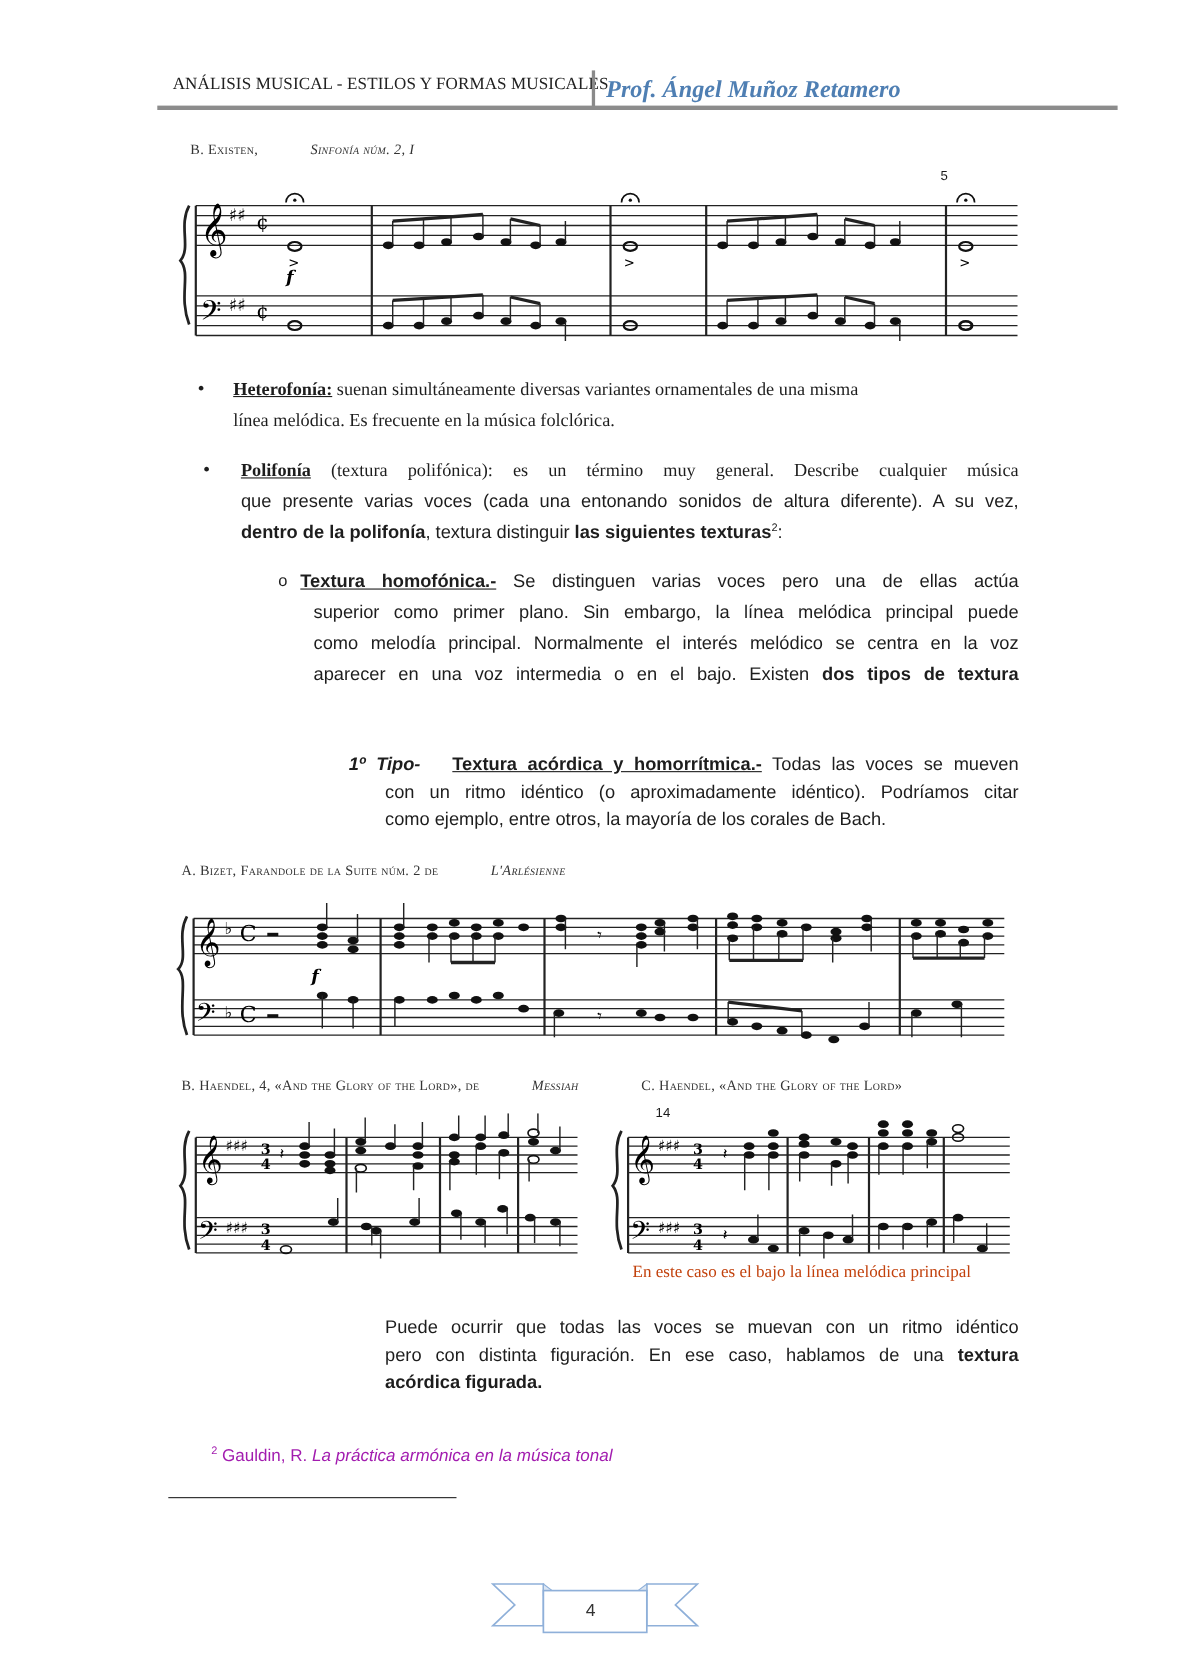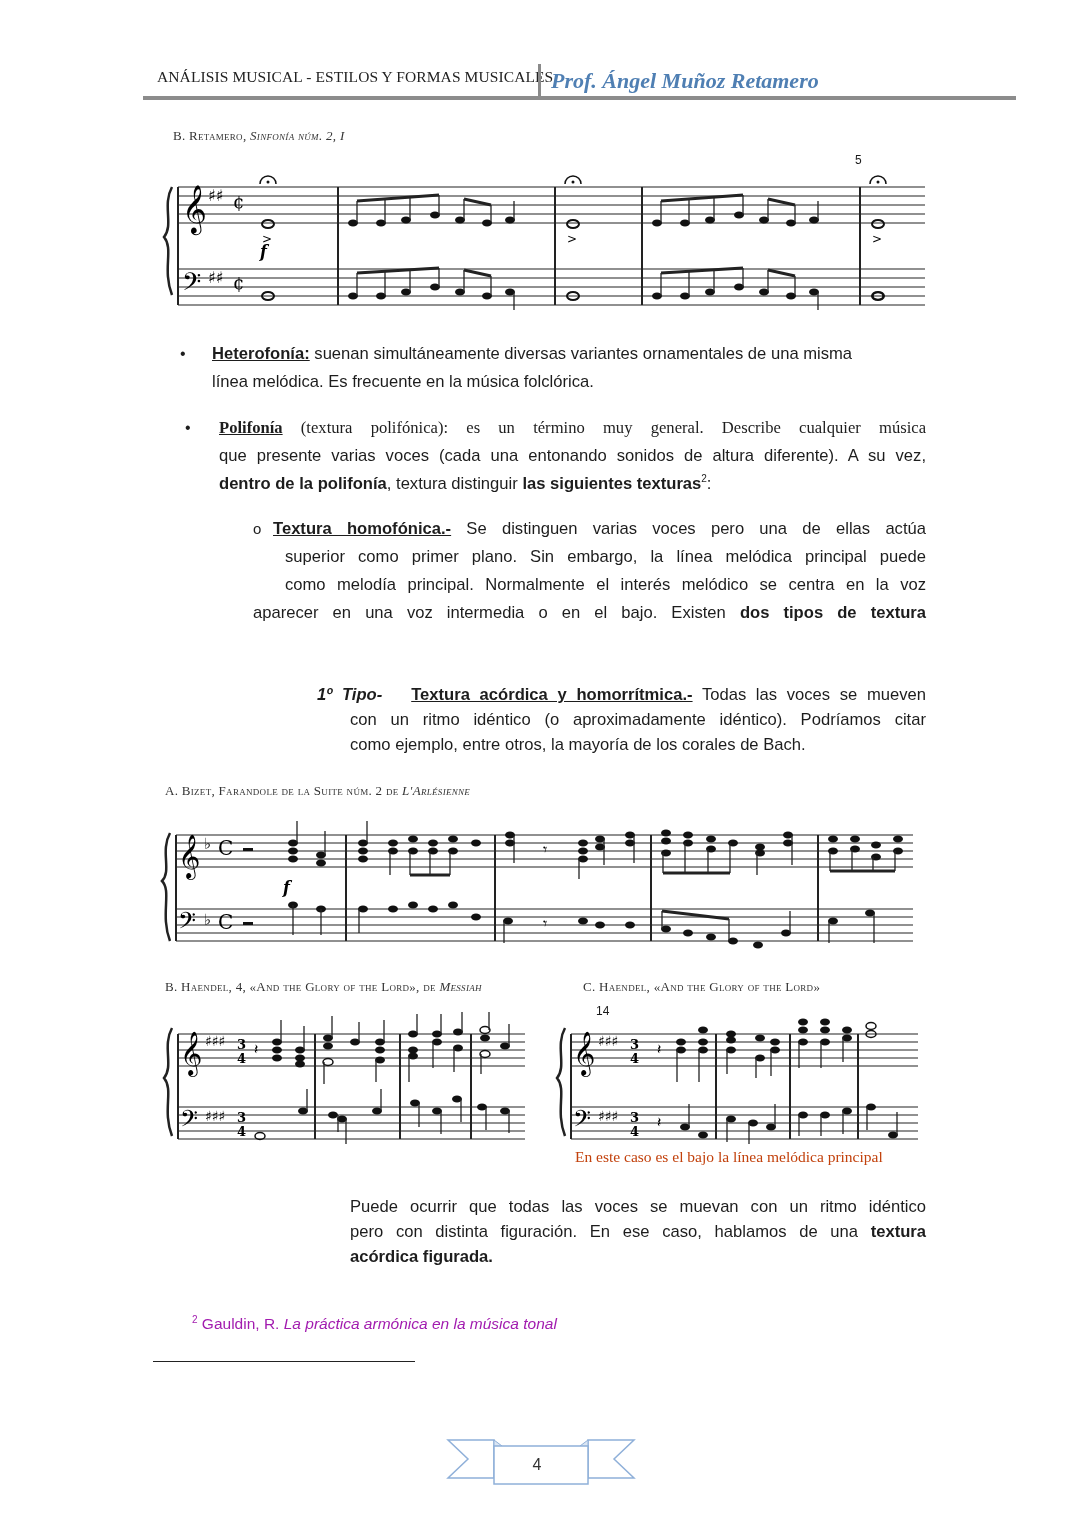--- a/index.html
+++ b/index.html
@@ -8,21 +8,21 @@
   .abs { position: absolute; }
 
   
   .hdr-left { left: 157px; top: 68px; font-family: "Liberation Serif", serif; font-size: 15.5px; color: #222; letter-spacing: 0.1px; }
   .hdr-sep { left: 538px; top: 64px; width: 3px; height: 34px; background: #8a8a8a; }
   .hdr-right { left: 551px; top: 68px; font-family: "Liberation Serif", serif; font-size: 22px; font-style: italic; font-weight: bold; color: #4f7fb3; }
   .hdr-rule { left: 143px; top: 96px; width: 873px; height: 4px; background: #8c8c8c; }
 
   
   .fig-caption { font-family: "Liberation Serif", serif; font-size: 13px; color: #333; font-variant: small-caps; letter-spacing: 0.3px; }
-  .fig-caption i { font-variant: small-caps; }
+  .fig-caption i { font-variant: small-caps; margin-left: 44px; }
   svg.score { position: absolute; }
   .score line { stroke: #222; }
 
   
   .para { font-family: "Liberation Sans", sans-serif; font-size: 16.6px; line-height: 28px; color: #1d1d1d; text-align: justify; }
   .para b, .b { font-weight: bold; }
   .u { text-decoration: underline; font-weight: bold; }
   .bullet { font-size: 16px; }
   .hollow { font-size: 15px; }
   sup { font-size: 10px; line-height: 0; }
@@ -37,21 +37,21 @@
 </style>
 </head>
 <body>
 
 <div class="abs hdr-left">ANÁLISIS MUSICAL - ESTILOS Y FORMAS MUSICALES</div>
 <div class="abs hdr-sep"></div>
 <div class="abs hdr-right">Prof. Ángel Muñoz Retamero</div>
 <div class="abs hdr-rule"></div>
 
 <div class="abs fig-caption" style="left:173px; top:128px;">
-  <span>B. Retamero, </span><i>Sinfonía núm. 2, I</i>
+  <span>B. Existen, </span><i>Sinfonía núm. 2, I</i>
 </div>
 <div class="abs" style="left:855px; top:153px; font-size:12px; font-family:'Liberation Sans',sans-serif;">5</div>
 <svg class="score" style="left:160px; top:165px;" width="770" height="145" viewBox="0 0 770 145">
 
   <path d="M12 22 C2 40 14 60 4 72 C14 84 2 104 12 130" stroke="#222" stroke-width="2.5" fill="none"></path>
 
   <g stroke="#333" stroke-width="1.2">
     <line x1="18" y1="22" x2="765" y2="22"></line>
       <line x1="18" y1="31" x2="765" y2="31"></line>
     <line x1="18" y1="40" x2="765" y2="40"></line>
@@ -170,21 +170,21 @@
   <g stroke="#111" stroke-width="3">
     <line x1="197" y1="108" x2="279" y2="103"></line>
       <line x1="304" y1="105" x2="331" y2="111"></line>
     <line x1="501" y1="108" x2="583" y2="103"></line>
       <line x1="608" y1="105" x2="635" y2="111"></line>
   </g>
 </svg>
 
 <div class="abs para" style="left:180px; top:340px; width:746px;">
   <span class="bullet" style="position:absolute; left:0;">•</span>
-  <div style="margin-left:32px;">
+  <div style="margin-left:32px;font-family:Liberation Serif, serif;">
     <span class="u">Heterofonía:</span><span> suenan simultáneamente diversas variantes ornamentales de una misma</span><br>
     <span>línea melódica. Es frecuente en la música folclórica.</span>
   </div>
 </div>
 
 <div class="abs para" style="left:185px; top:414px; width:741px;">
   <span class="bullet" style="position:absolute; left:0;">•</span>
   <div style="margin-left:34px; text-align:justify; text-align-last:justify;font-family:Liberation Serif, serif;">
     <span class="u">Polifonía</span><span> (textura polifónica): es un término muy general. Describe cualquier música</span>
   </div>
@@ -196,21 +196,21 @@
   </div>
 </div>
 
 <div class="abs para" style="left:253px; top:515px; width:673px;">
   <span class="hollow" style="position:absolute; left:0;">o</span>
   <div style="margin-left:20px; text-align:justify; text-align-last:justify;">
     <span class="u">Textura homofónica.-</span><span> Se distinguen varias voces pero una de ellas actúa</span>
   </div>
   <div style="margin-left:32px; text-align:justify; text-align-last:justify;"><span>superior como primer plano. Sin embargo, la línea melódica principal puede</span></div>
   <div style="margin-left:32px; text-align:justify; text-align-last:justify;"><span>como melodía principal. Normalmente el interés melódico se centra en la voz</span></div>
-  <div style="text-align:justify; text-align-last:justify;"><span>aparecer en una voz intermedia o en el bajo. Existen </span><b>dos tipos de textura</b></div>
+  <div style="margin-left:32px; text-align:justify; text-align-last:justify;"><span>aparecer en una voz intermedia o en el bajo. Existen </span><b>dos tipos de textura</b></div>
 </div>
 
 <div class="abs para" style="left:317px; top:682px; width:609px; line-height:25px;">
   <div style="text-align:justify; text-align-last:justify;">
     <b><i>1º Tipo-</i></b>&nbsp;&nbsp;&nbsp;<span class="u">Textura acórdica y homorrítmica.-</span><span> Todas las voces se mueven</span>
   </div>
   <div style="margin-left:33px; text-align:justify; text-align-last:justify;"><span>con un ritmo idéntico (o aproximadamente idéntico). Podríamos citar</span></div>
   <div style="margin-left:33px;"><span>como ejemplo, entre otros, la mayoría de los corales de Bach.</span></div>
 </div>
 

